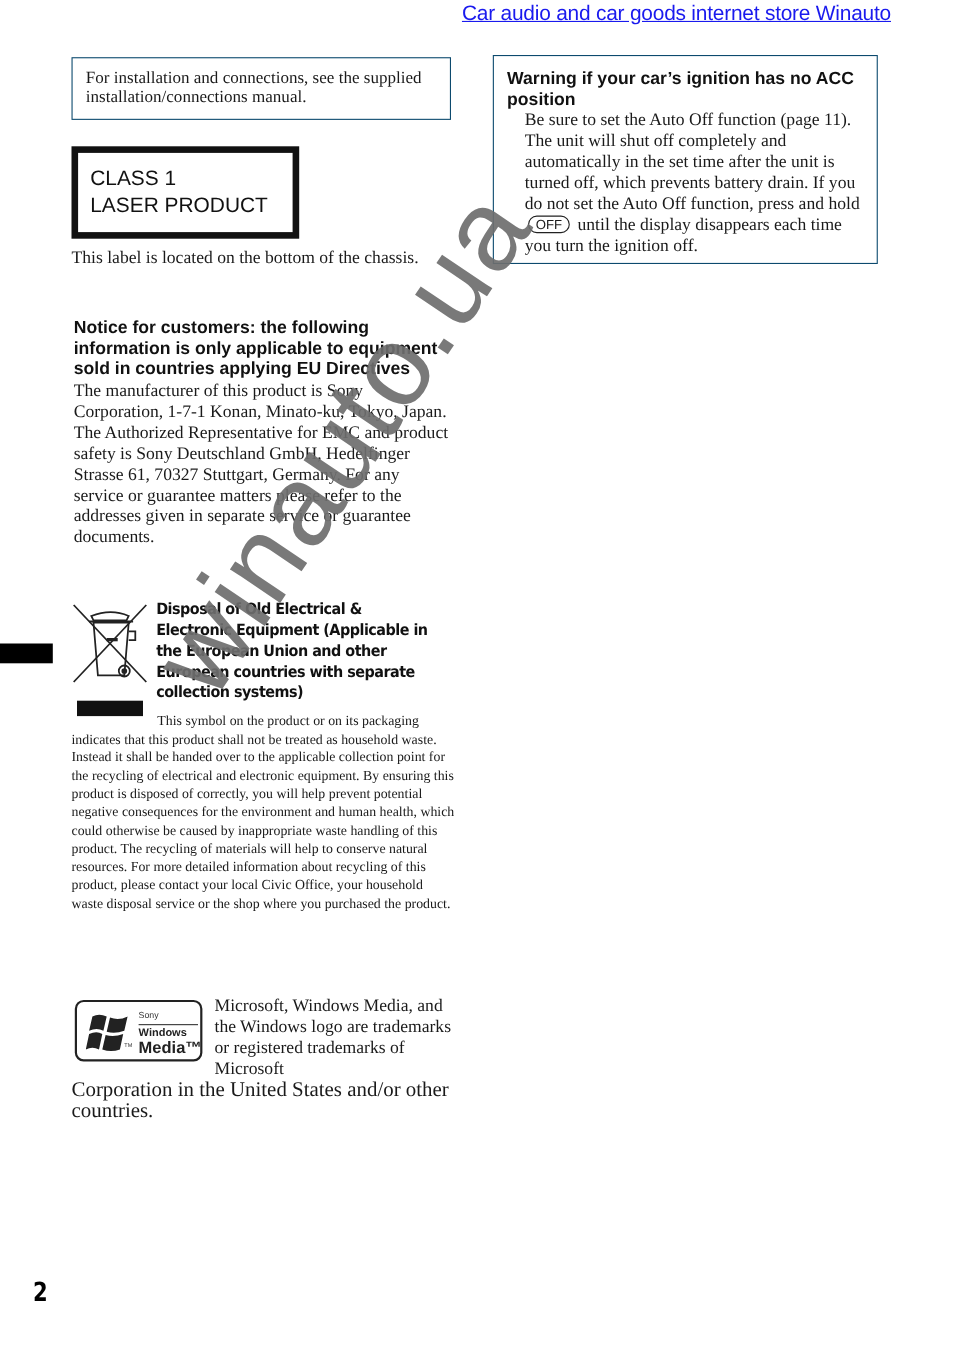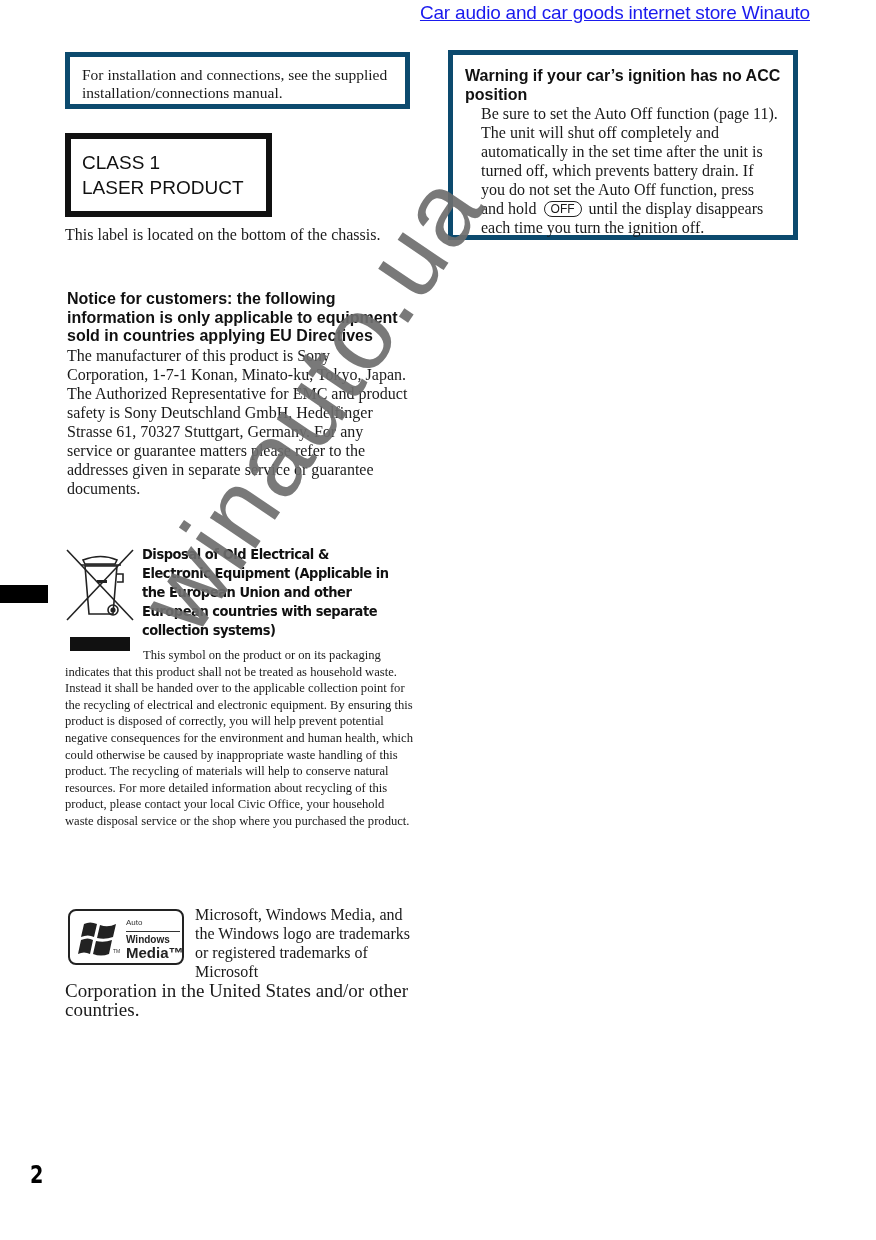--- a/index.html
+++ b/index.html
@@ -6,21 +6,21 @@
     html, body { width: 876px; height: 1240px; background: #ffffff; overflow: hidden; }
     body { position: relative; font-family: "Liberation Serif", serif; color: #1a1a1a; }
 
     .top-link {
       position: absolute; left: 0; top: 2px; width: 810px; text-align: right;
       font-family: "Liberation Sans", sans-serif; font-size: 19px; color: #1a1aee;
       text-decoration: underline; cursor: pointer; letter-spacing: -0.2px;
     }
 
     .box {
-      position: absolute; border: 5px solid #0c4a6e;
+      position: absolute; border: 1px solid #0c4a6e;
     }
     .install-box { left: 65px; top: 52px; width: 345px; height: 57px; padding: 9px 12px; font-size: 15.5px; line-height: 18px; }
 
     .laser-box {
       position: absolute; left: 65px; top: 133px; width: 207px; height: 84px;
       border: 6px solid #111; padding: 11px 0 4px 11px;
       font-family: "Liberation Sans", sans-serif; font-size: 19px; line-height: 25px; color: #111;
     }
     .laser-caption { position: absolute; left: 65px; top: 225px; width: 320px; font-size: 16px; line-height: 19px; }
 
@@ -117,21 +117,21 @@
 <div class="disposal-title">Disposal of Old Electrical &amp; Electronic Equipment (Applicable in the European Union and other European countries with separate collection systems)</div>
 <div class="disposal-body">This symbol on the product or on its packaging indicates that this product shall not be treated as household waste. Instead it shall be handed over to the applicable collection point for the recycling of electrical and electronic equipment. By ensuring this product is disposed of correctly, you will help prevent potential negative consequences for the environment and human health, which could otherwise be caused by inappropriate waste handling of this product. The recycling of materials will help to conserve natural resources. For more detailed information about recycling of this product, please contact your local Civic Office, your household waste disposal service or the shop where you purchased the product.</div>
 
 <div class="wm-logo">
   <svg class="wm-flag" viewBox="0 0 42 38">
     <path d="M6 4 Q12 1 19 4 L16 17 Q10 14 3 17 Z" fill="#222"></path>
     <path d="M22 5 Q30 8 38 4 L35 17 Q27 20 19 18 Z" fill="#222"></path>
     <path d="M3 20 Q10 17 15 20 L12 34 Q6 31 0 34 Z" fill="#222"></path>
     <path d="M18 21 Q26 23 34 20 L31 34 Q23 37 15 34 Z" fill="#222"></path>
   </svg>
-  <span class="wm-plays">Auto</span>
+  <span class="wm-plays">Sony</span>
   <div class="wm-rule"></div>
   <span class="wm-windows">Windows</span>
   <span class="wm-media">Media™</span>
   <span class="wm-tm">TM</span>
 </div>
 
 <div class="ms-text-right">Microsoft, Windows Media, and the Windows logo are trademarks or registered trademarks of Microsoft</div>
 <div class="ms-text-bottom">Corporation in the United States and/or other countries.</div>
 
 <div class="page-number">2</div>

